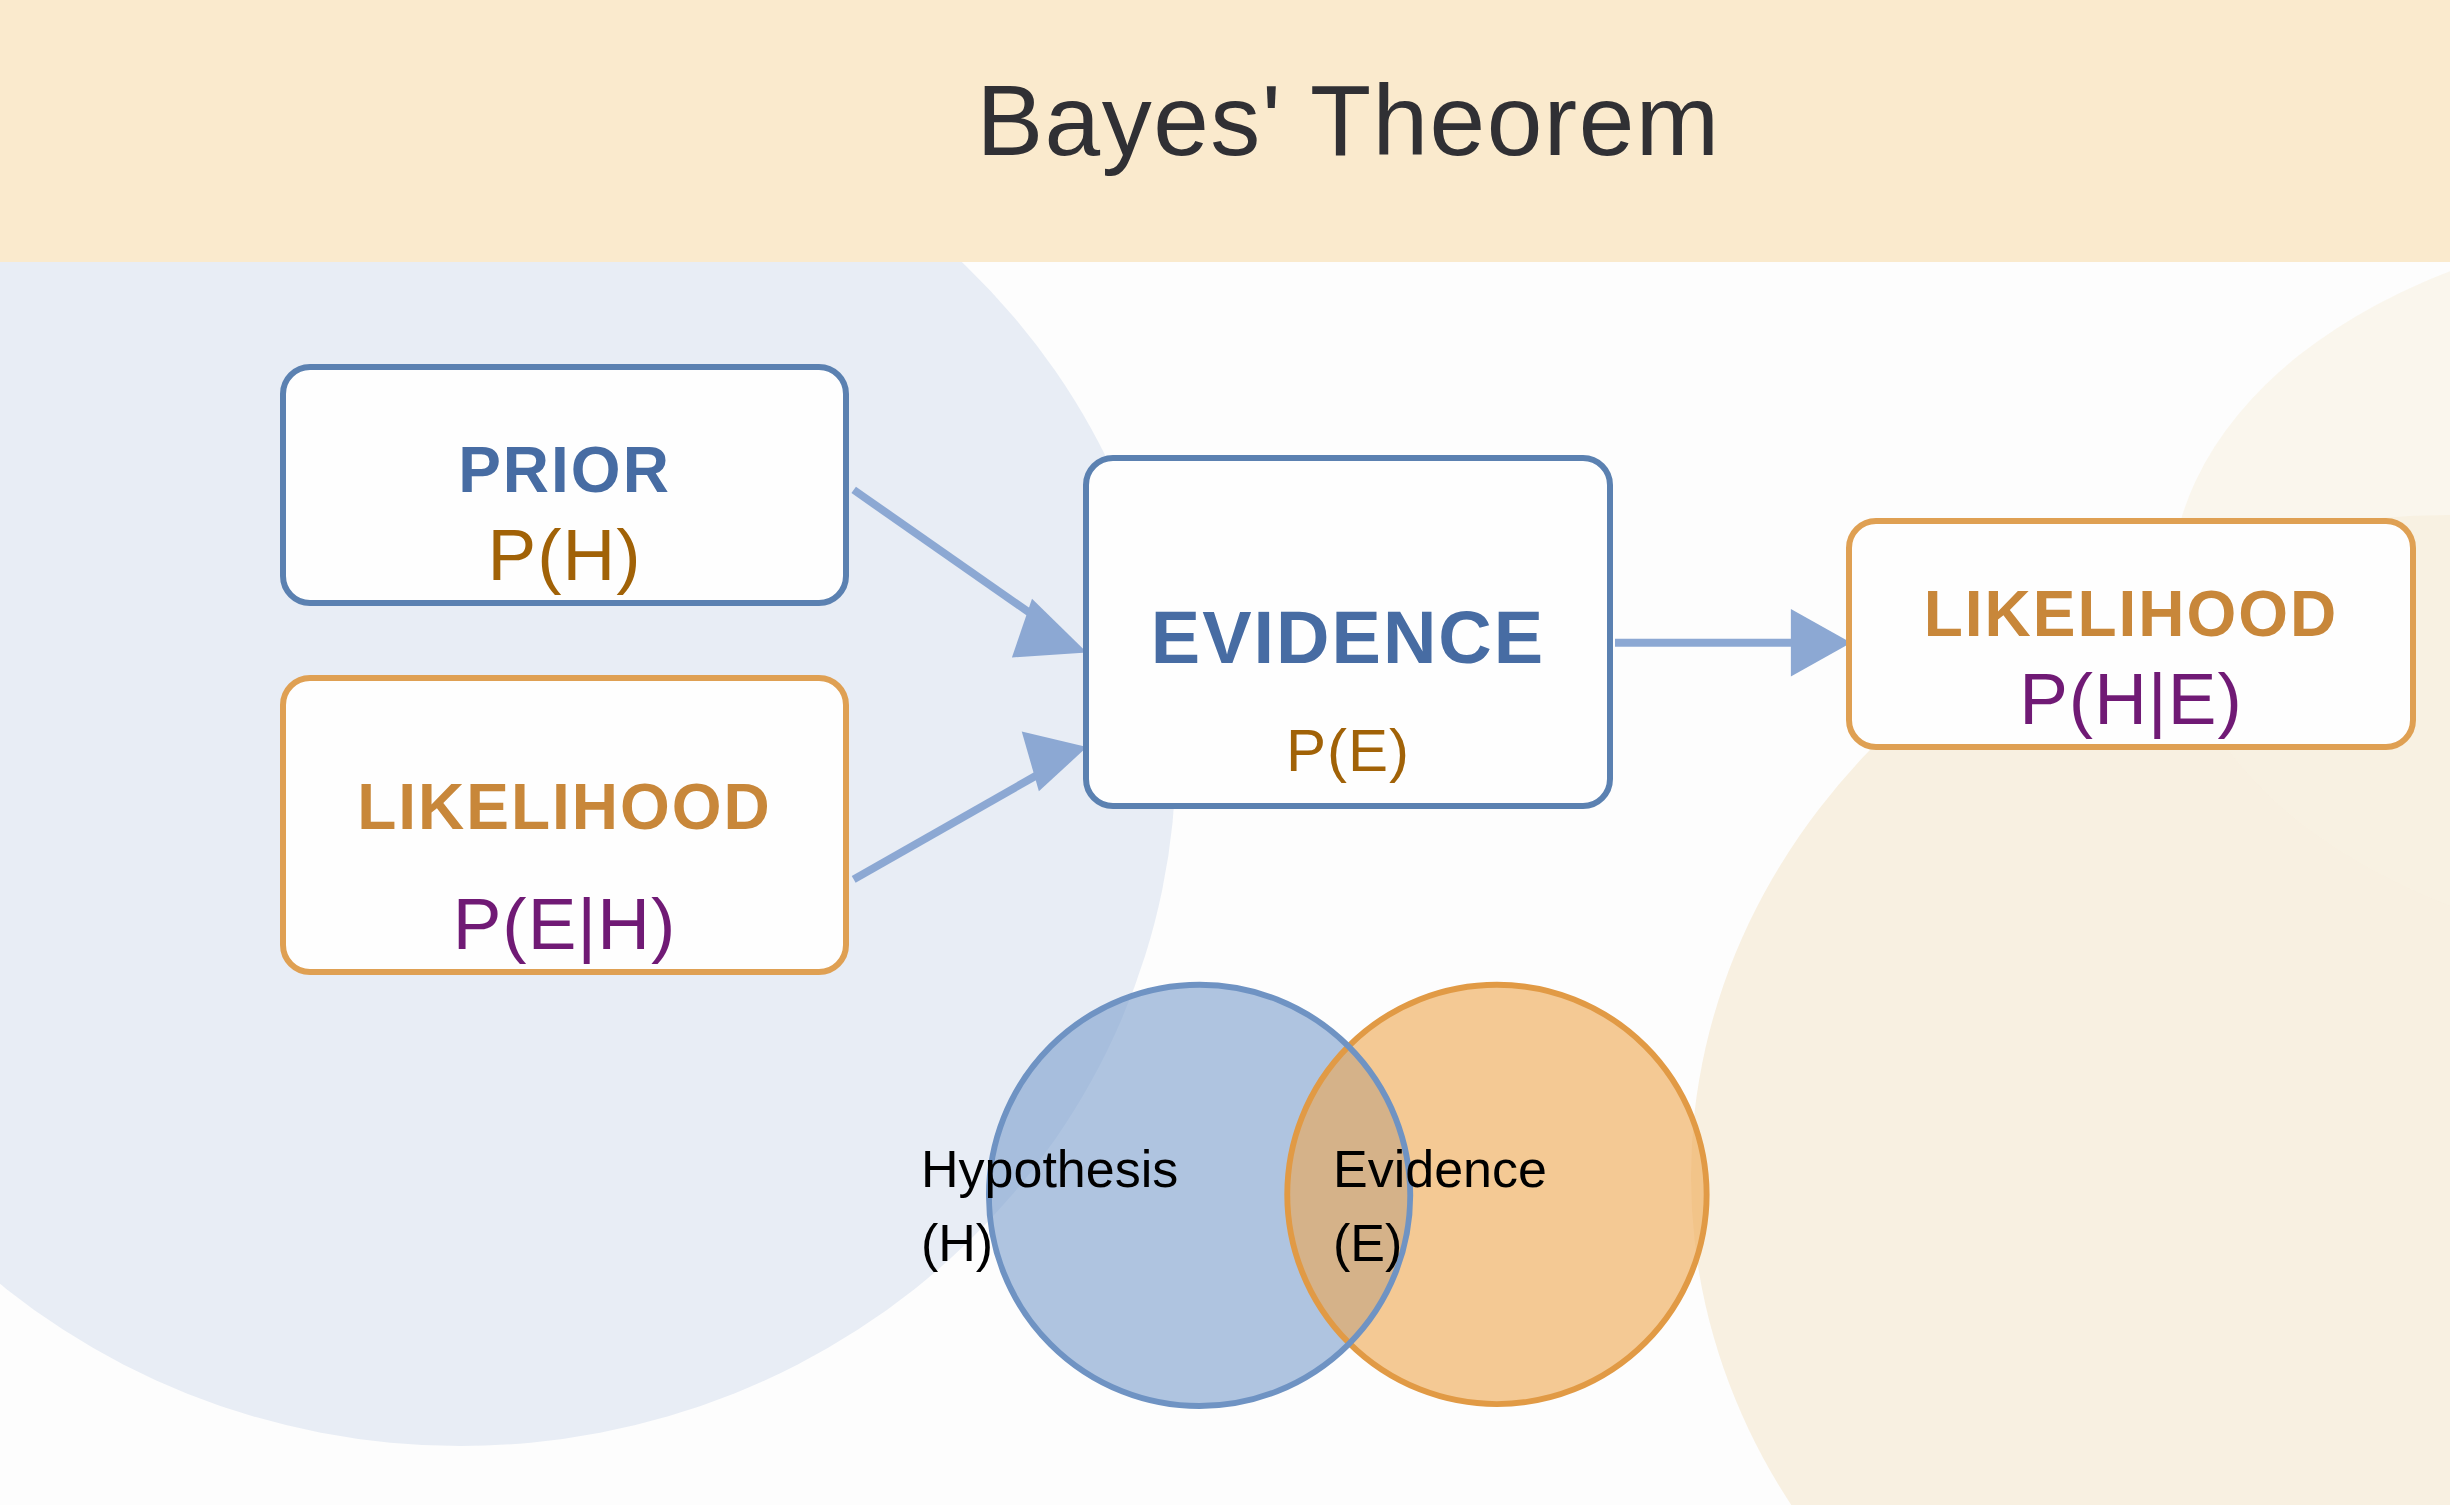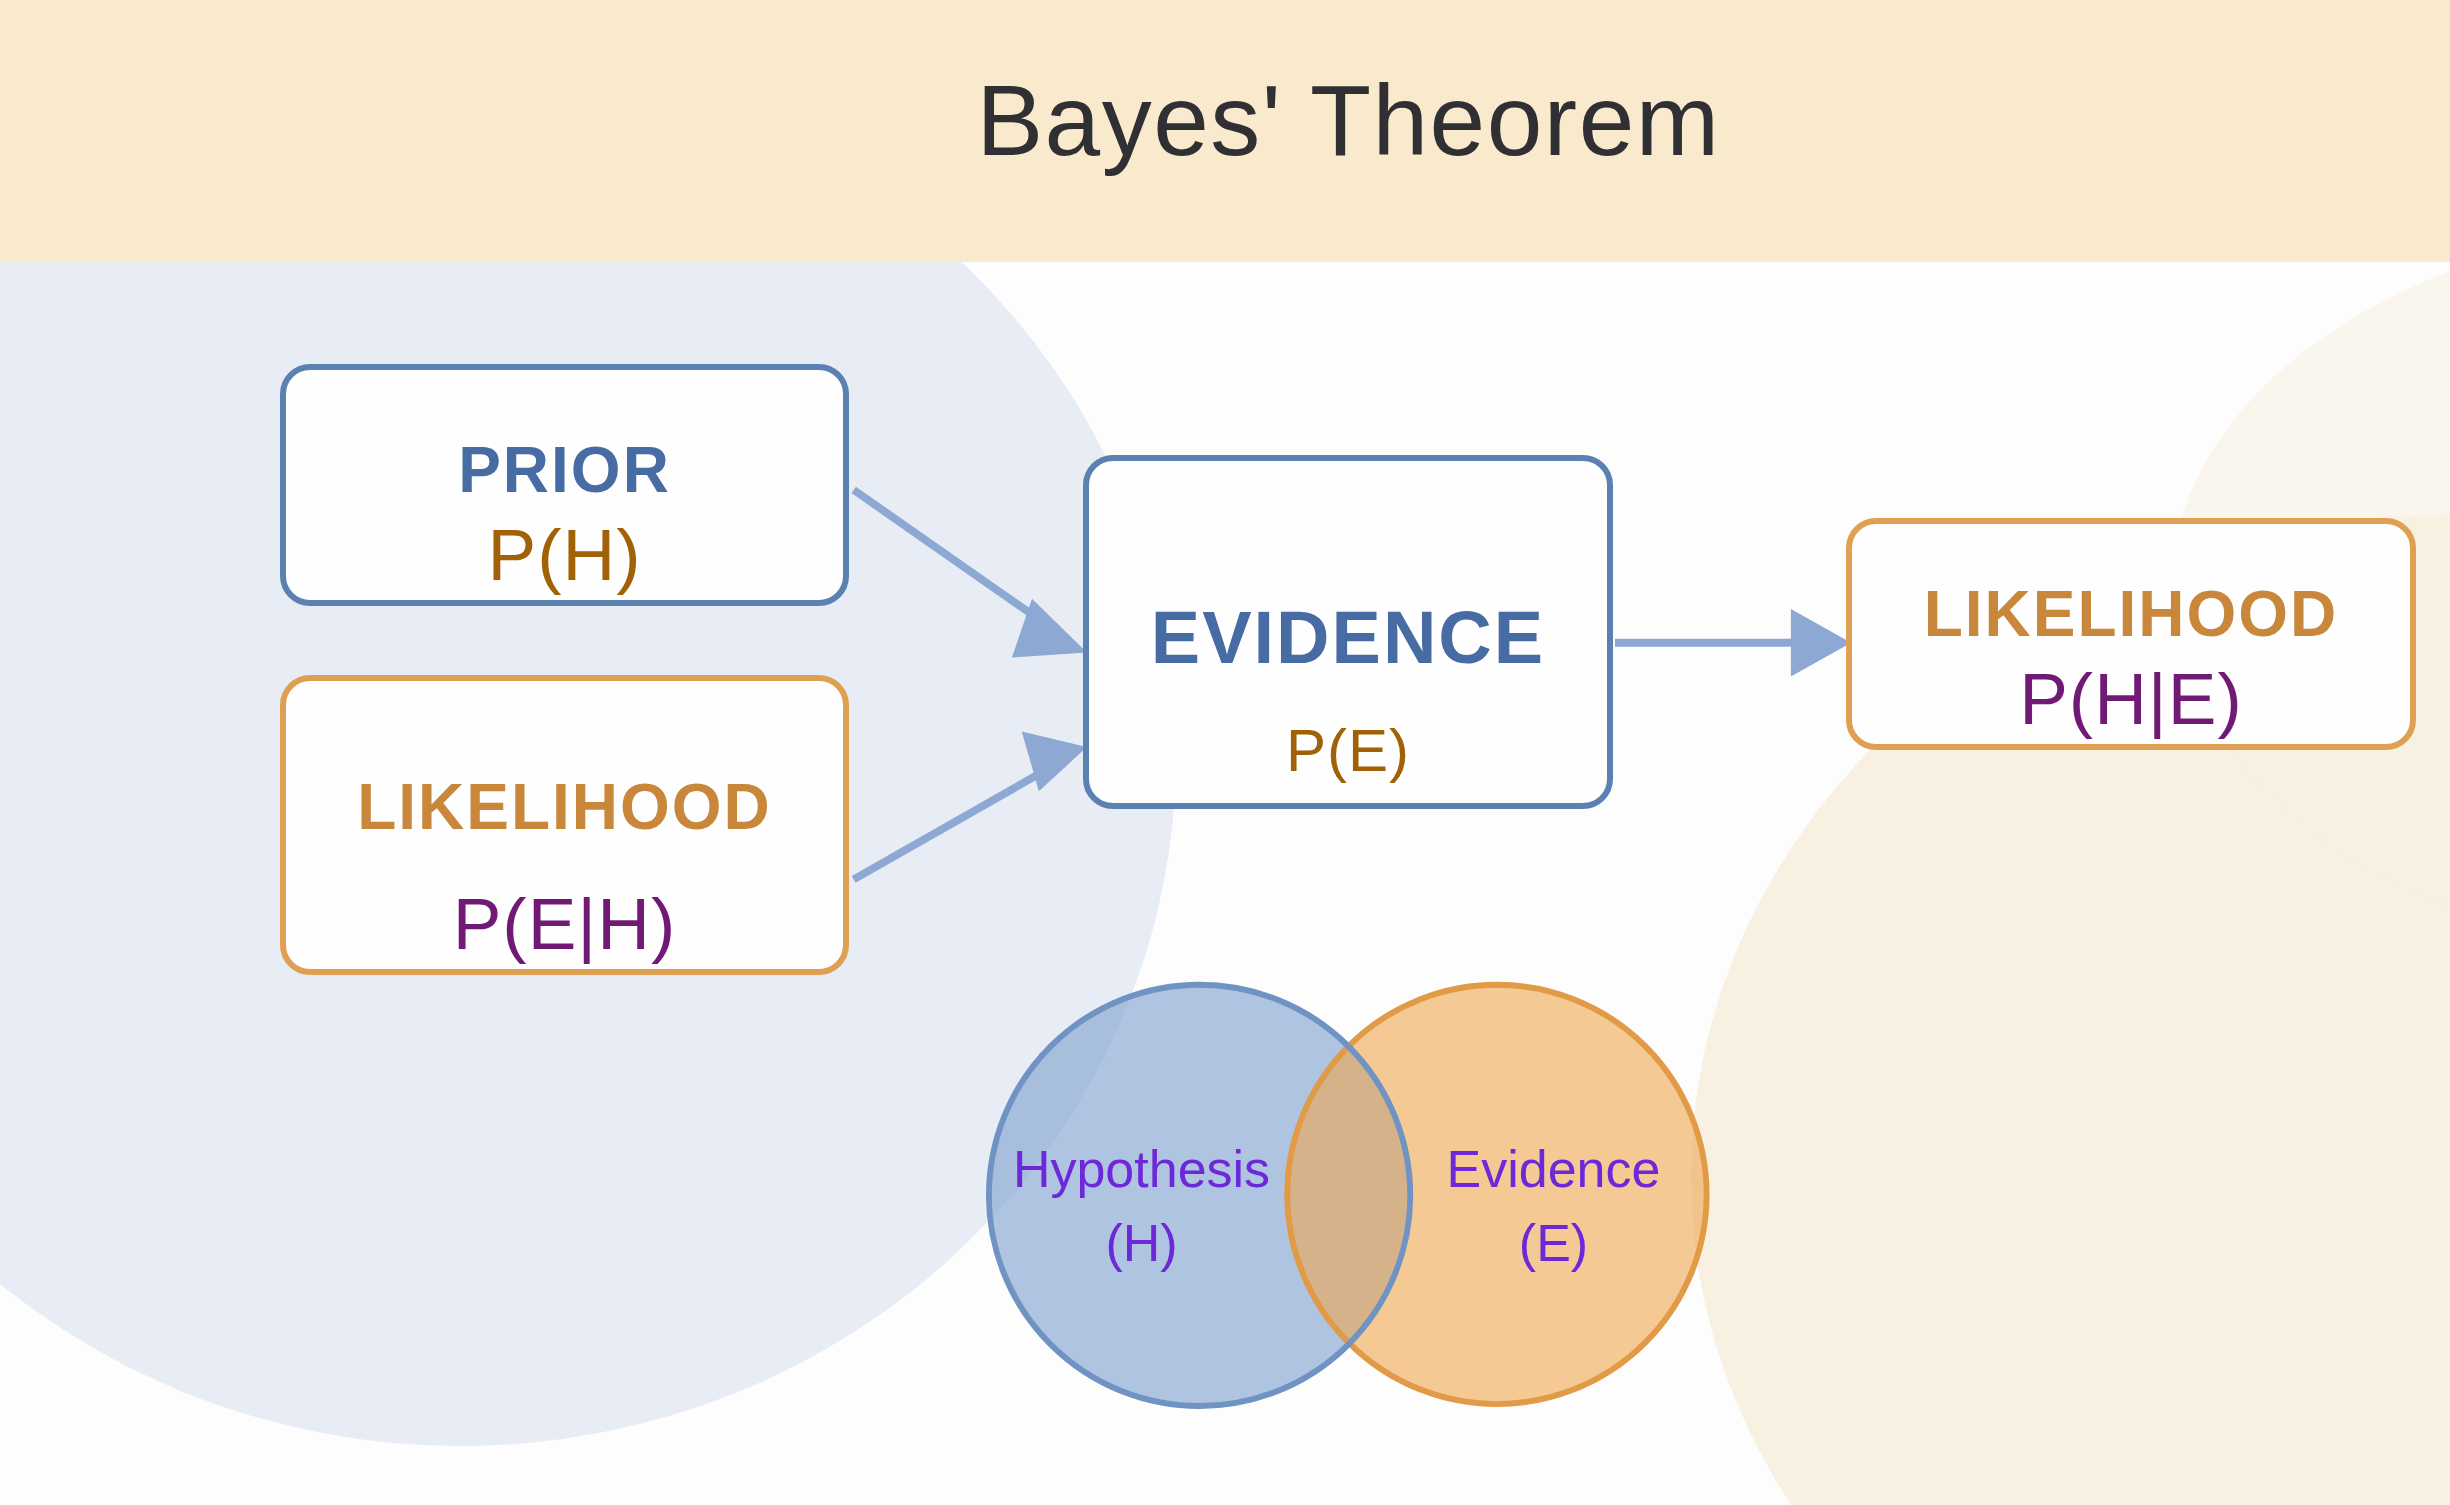--- a/index.html
+++ b/index.html
@@ -92,22 +92,21 @@
   .overlay {
     position: absolute;
     left: 0; top: 0;
     width: 2697px; height: 1505px;
   }
 
   
   .venn-label {
     position: absolute;
     width: 441px;
-    text-align: center;
-    color: #6d28d9;
+    color: #000000;
     font-size: 52px;
     line-height: 74px;
     font-weight: 400;
   }
   #venn-label-left  { left: 921px; top: 1132px; }
   #venn-label-right { left: 1333px; top: 1132px; }
 </style>
 </head>
 <body>
 

